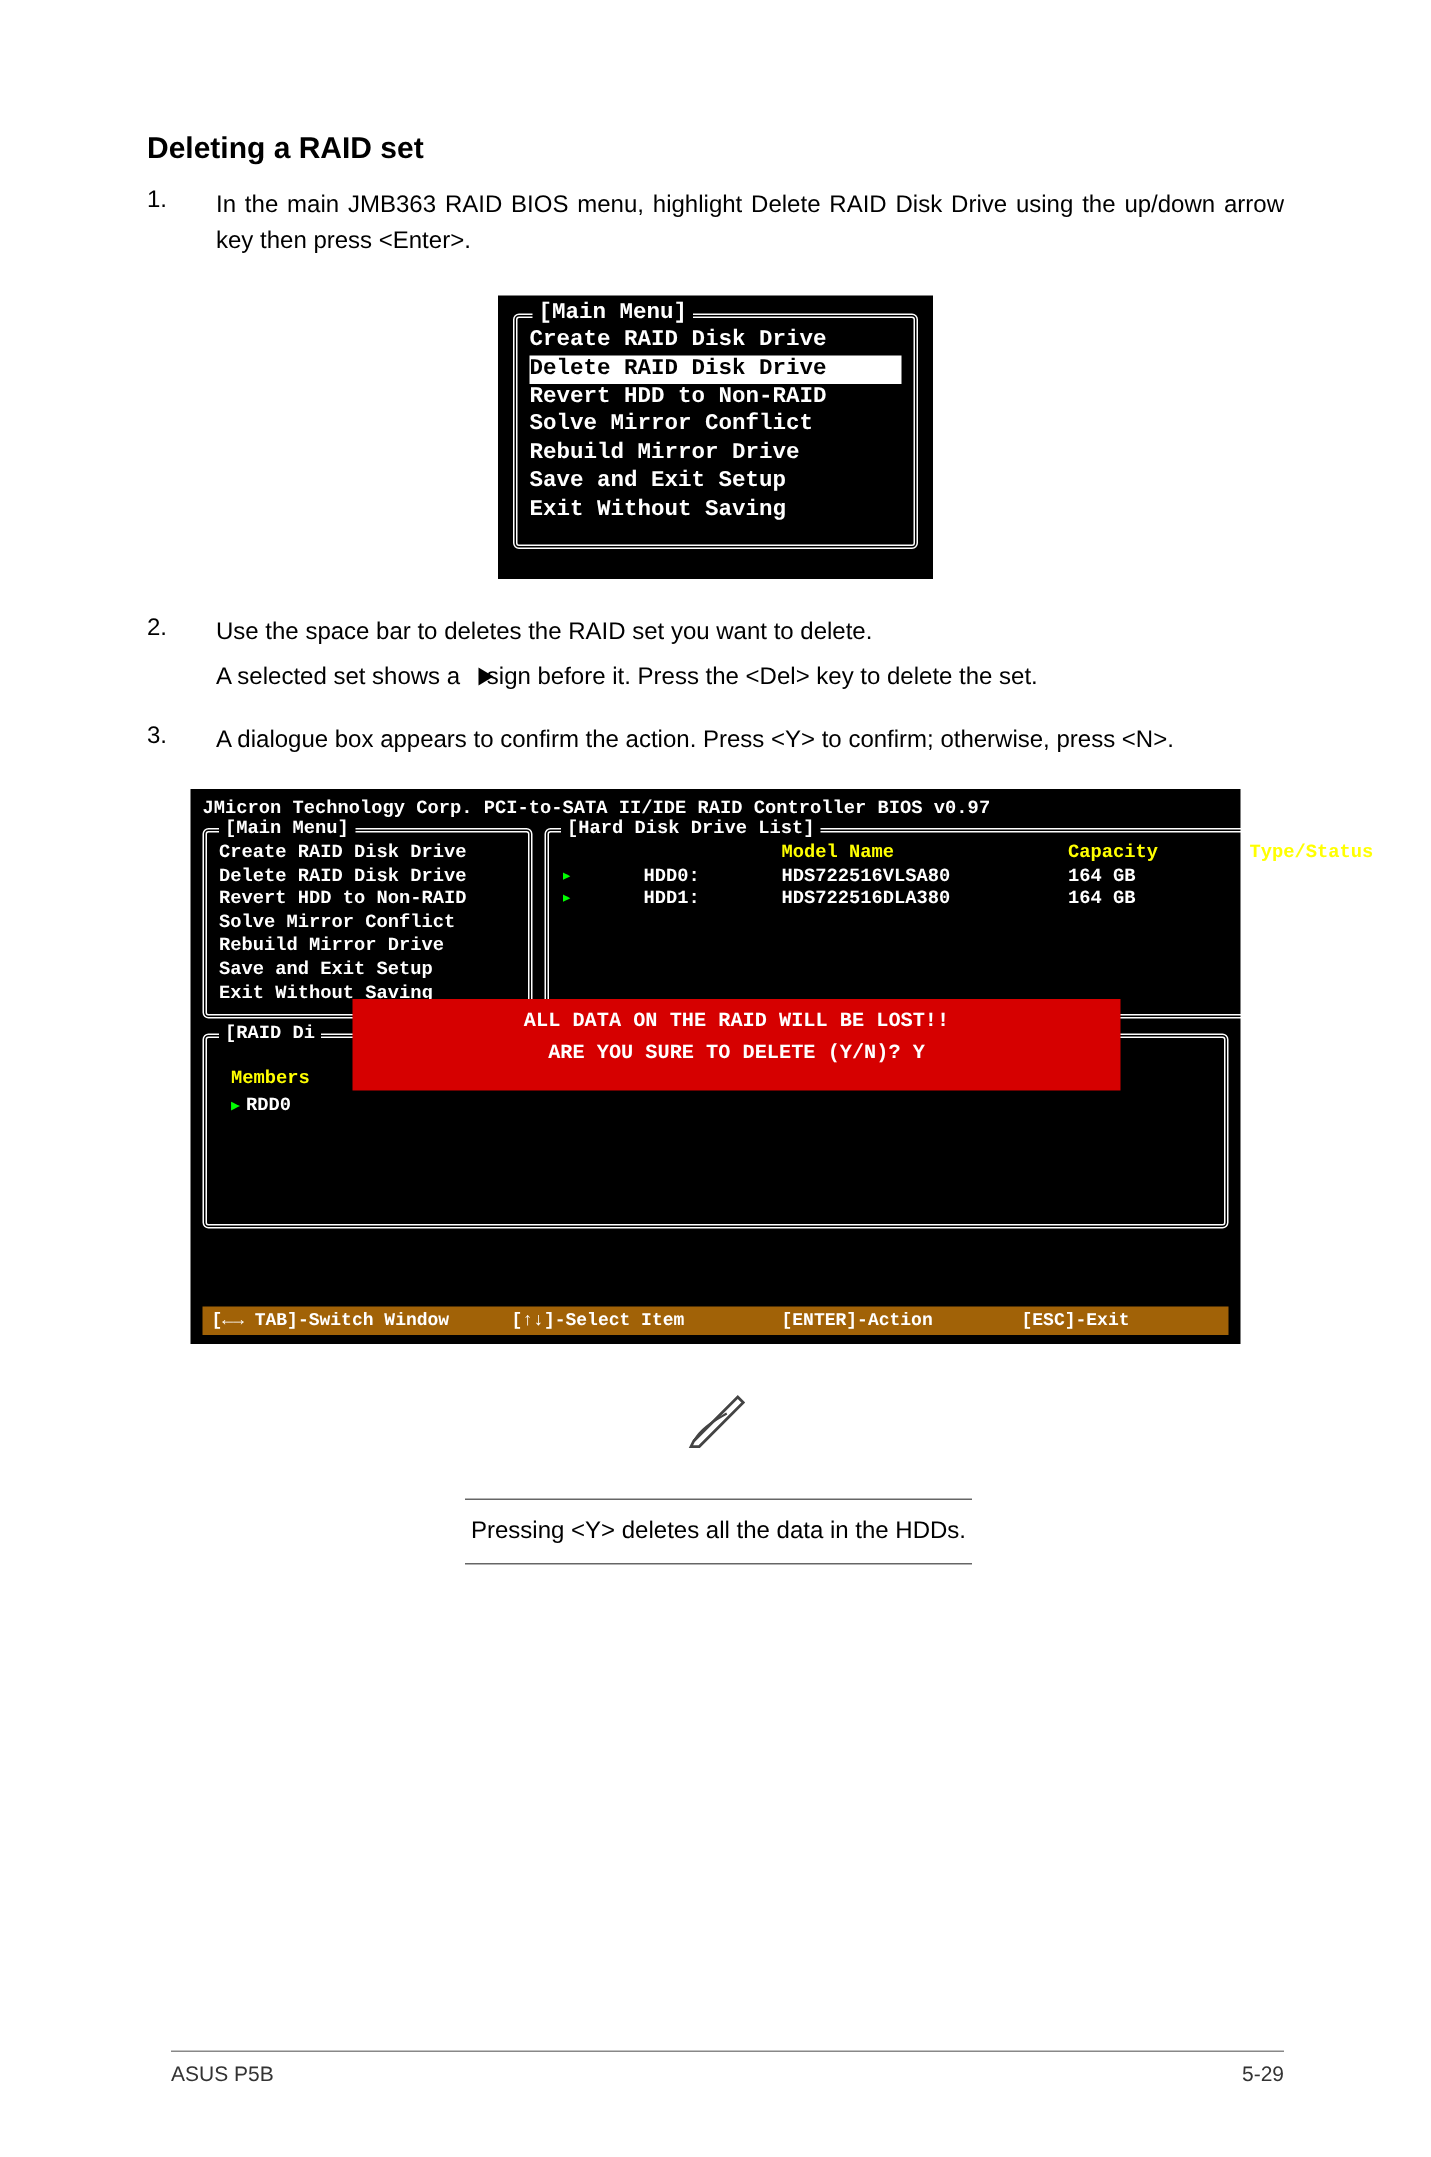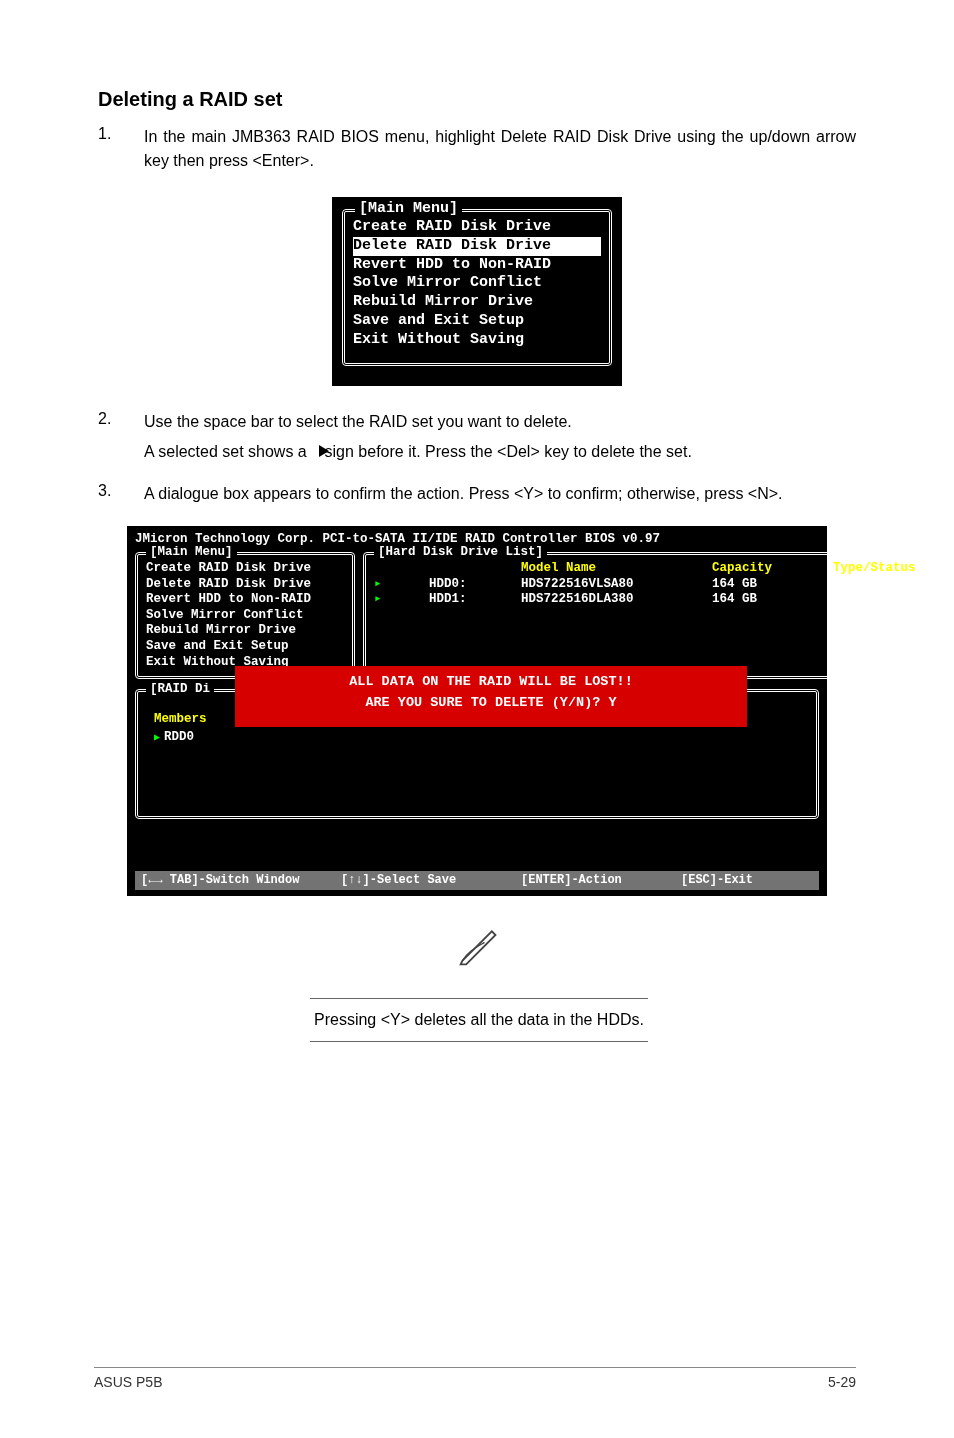--- a/index.html
+++ b/index.html
@@ -176,21 +176,21 @@
     font-size: 13.5px;
     padding: 6px 18px 14px 18px;
     width: 512px;
     box-sizing: border-box;
     text-align: center;
     line-height: 1.5;
     z-index: 5;
   }
 
   .bios-footer {
-    background: #737373;
+    background: #a16207;
     color: #fff;
     padding: 2px 6px;
     margin-top: 52px;
     display: flex;
     font-size: 12px;
   }
   .bios-footer span { white-space: pre; }
   .bf1 { flex: 0 0 200px; }
   .bf2 { flex: 0 0 180px; }
   .bf3 { flex: 0 0 160px; }
@@ -225,21 +225,21 @@
   }
 
   .page-footer {
     display: flex;
     justify-content: space-between;
     font-size: 14px;
     color: #333;
     border-top: 1px solid #888;
     padding-top: 6px;
     position: absolute;
-    left: 94px; right: 98px;
+    left: 114px; right: 98px;
     bottom: 48px;
   }
 
   .page-wrap { position: relative; min-height: 1438px; width: 954px; }
 </style>
 </head>
 <body>
 <div class="page-wrap">
 <div class="page">
 
@@ -266,21 +266,21 @@
       <div class="bios-small-line">Save and Exit Setup</div>
       <div class="bios-small-line">Exit Without Saving</div>
     </div>
   </div>
 </div>
 
 <ol class="steps">
   <li>
     <div class="step-num">2.</div>
     <div class="step-body">
-      <p>Use the space bar to select the RAID set you want to delete.</p>
+      <p>Use the space bar to deletes the RAID set you want to delete.</p>
       <p style="position:relative">
         <span>A selected set shows a &nbsp;&nbsp; sign before it. Press the &lt;Del&gt; key to delete the set.</span>
         <span class="tri-solid" style="position:absolute; left:175px; top:5px;"></span>
       </p>
     </div>
   </li>
   <li>
     <div class="step-num">3.</div>
     <div class="step-body">
       <p>A dialogue box appears to confirm the action. Press &lt;Y&gt; to confirm; otherwise, press &lt;N&gt;.</p>
@@ -334,21 +334,21 @@
       <div class="raid-rdd"><span class="tri">▶</span><span>RDD0</span></div>
     </div>
 
     <div class="red-dialog">
       <div>ALL DATA ON THE RAID WILL BE LOST!!</div>
       <div>ARE YOU SURE TO DELETE (Y/N)? Y</div>
     </div>
 
     <div class="bios-footer">
       <span class="bf1">[←→ TAB]-Switch Window</span>
-      <span class="bf2">[↑↓]-Select Save</span>
+      <span class="bf2">[↑↓]-Select Item</span>
       <span class="bf3">[ENTER]-Action</span>
       <span class="bf4">[ESC]-Exit</span>
     </div>
   </div>
 </div>
 
 <div class="note-row">
   <span class="pencil-icon">
     <svg viewBox="0 0 48 48">
       <path d="M6 40 L38 8 L42 12 L10 44 L4 44 Z" fill="none" stroke="#444" stroke-width="2"></path>

